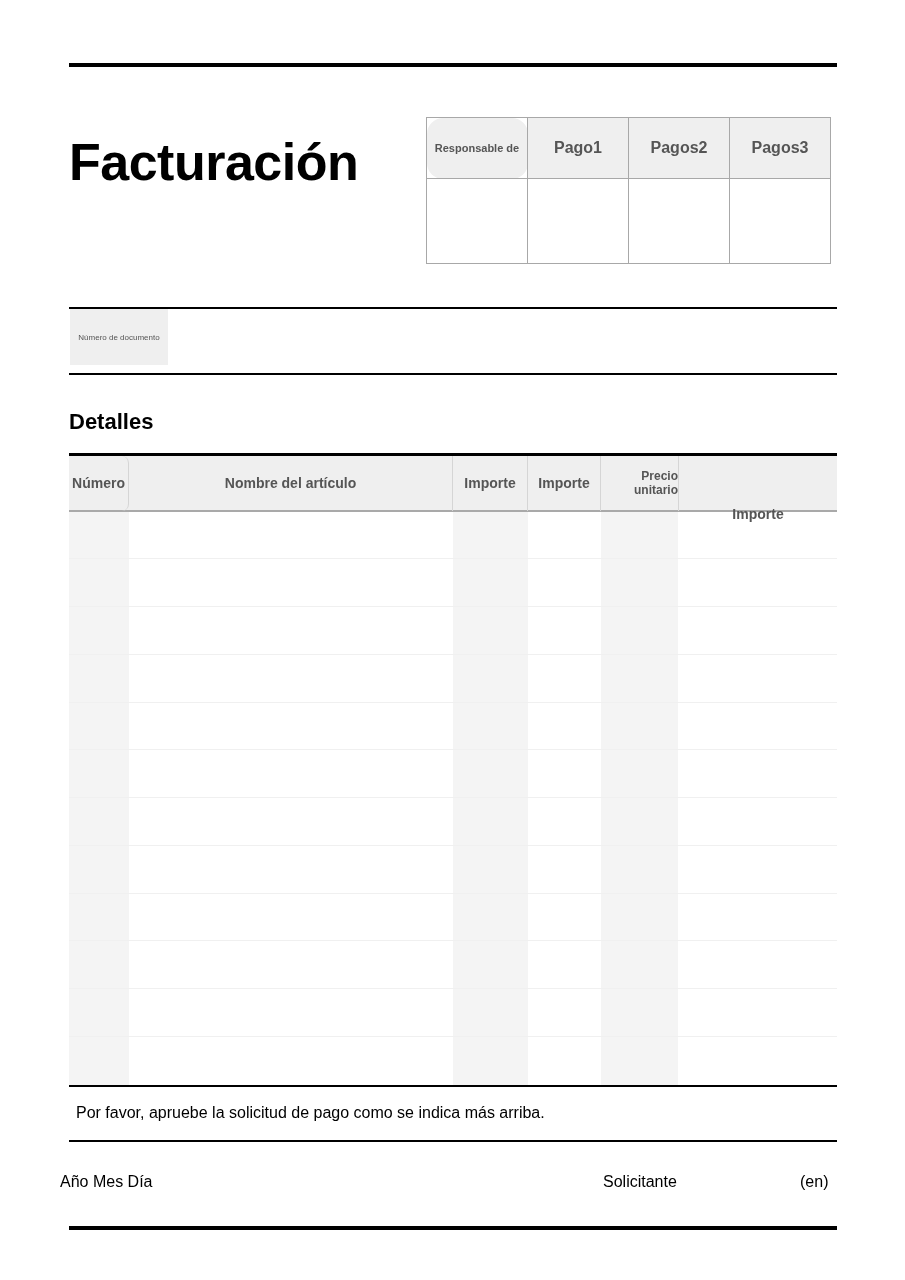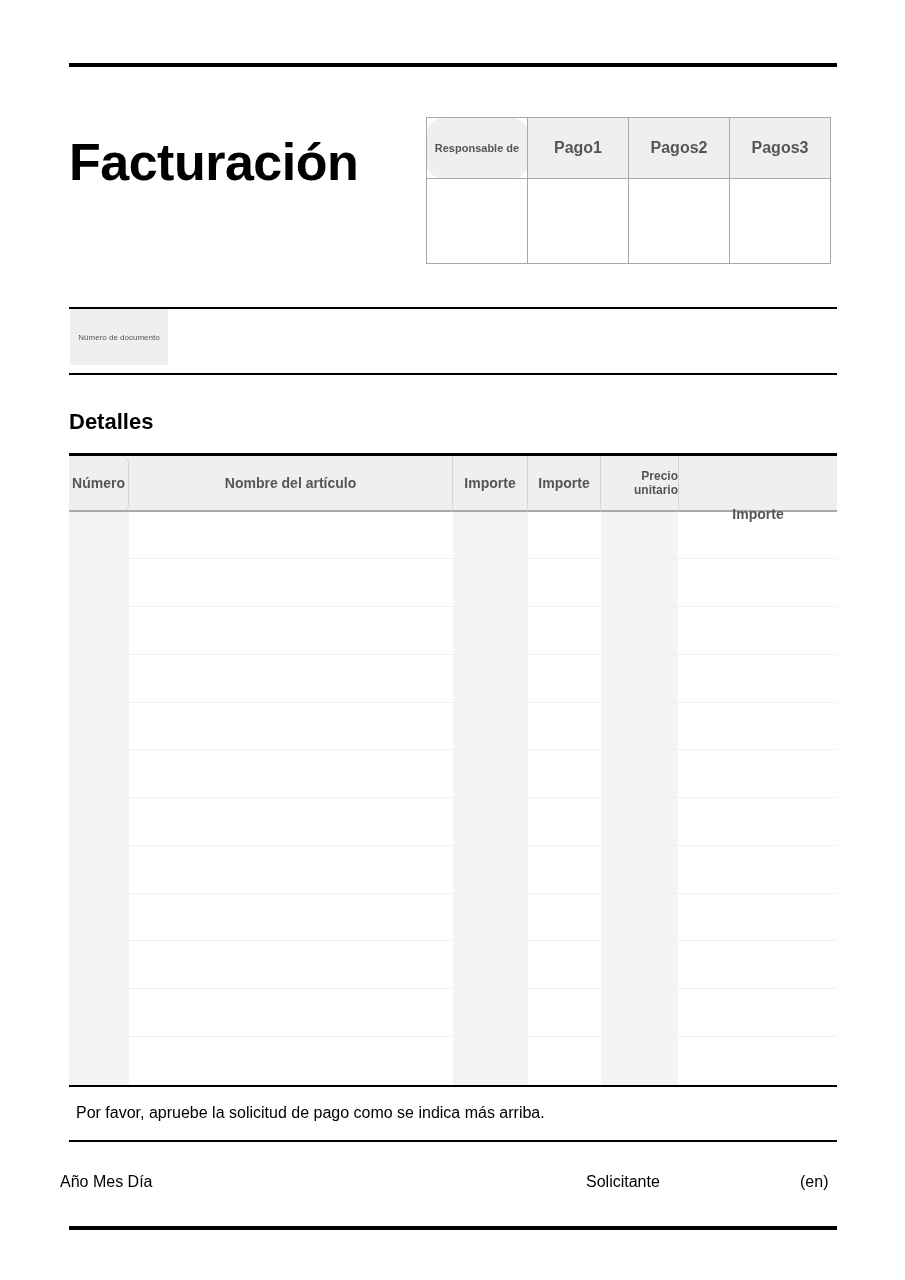--- a/index.html
+++ b/index.html
@@ -38,21 +38,21 @@
   .details .body { position: relative; height: 573px; }
   .details .col-bg { position: absolute; top: 0; bottom: 0; background: #f4f4f4; }
   .details .row { position: absolute; left: 0; width: 768px; height: 47.75px; border-bottom: 1.5px solid #f0f0f0; }
   .details .bottom-rule { height: 2.5px; background: #000; }
 
   .note { position: absolute; left: 76px; top: 1104px; font-size: 16px; }
   .note-rule { position: absolute; left: 69px; top: 1140px; width: 768px; height: 1.5px; background: #000; }
 
   .footer-text { position: absolute; top: 1173px; font-size: 16px; }
   .f-date { left: 60px; }
-  .f-applicant { left: 586px; }
+  .f-applicant { left: 603px; }
   .f-seal { left: 800px; }
 </style>
 </head>
 <body>
 
 <div class="rule rule-top"></div>
 
 <h1 class="title">Facturación</h1>
 
 <table class="approval">

